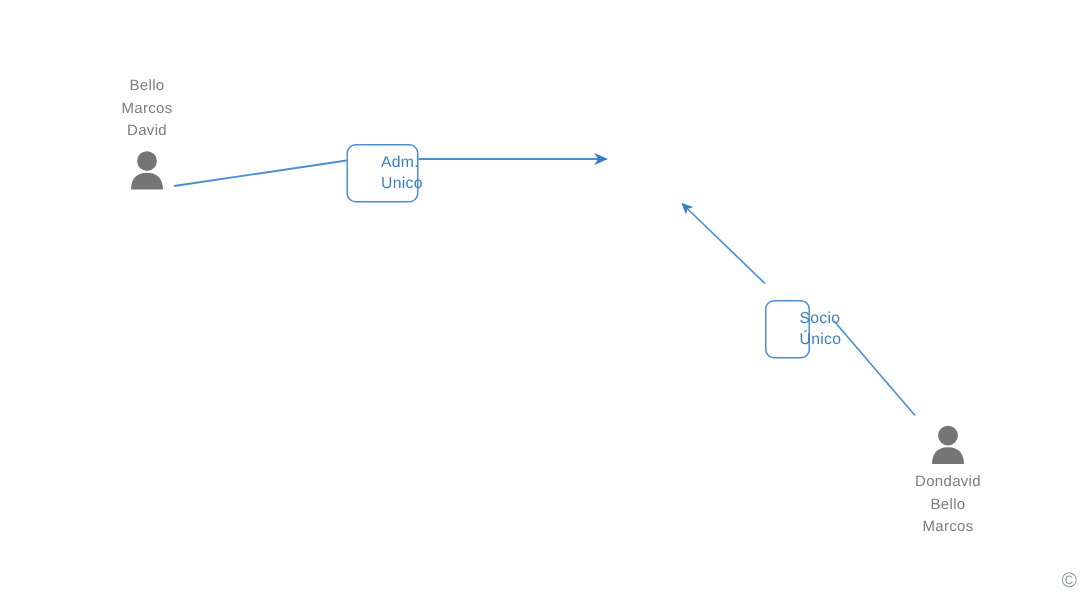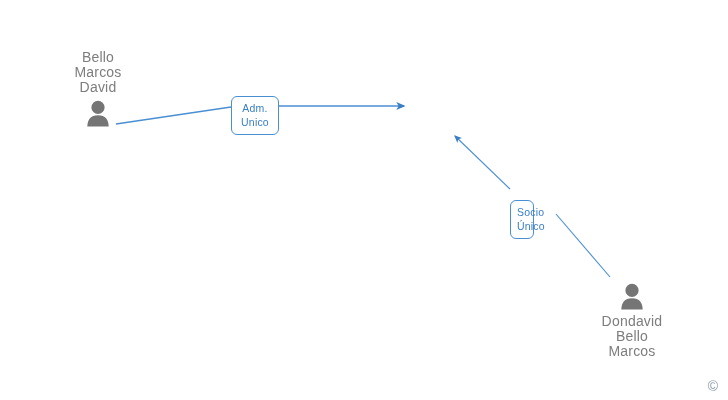--- a/index.html
+++ b/index.html
@@ -26,21 +26,21 @@
     width: 728px;
     height: 400px;
   }
   
   .node {
     position: absolute;
     text-align: center;
   }
   .node-label {
     color: #7d7d7d;
-    font-size: 14px;
+    font-size: 10px;
     line-height: 15px;
     letter-spacing: 0.2px;
     white-space: pre-line;
   }
   .company-label {
     color: #6f6f6f;
     font-size: 11.5px;
     font-weight: bold;
     line-height: 15px;
     letter-spacing: 0.1px;
@@ -78,21 +78,21 @@
   .edge-label {
     position: absolute;
     box-sizing: border-box;
     background: #ffffff;
     border: 1px solid #4a8fd4;
     border-radius: 6px;
     color: #3a7ec4;
     font-size: 10.5px;
     line-height: 14px;
     text-align: center;
-    padding: 4px 6px 5px 6px;
+    padding: 4px 6px 5px 22px;
     white-space: pre-line;
     letter-spacing: 0.2px;
   }
   #edge-label-adm {
     left: 231px;
     top: 96px;
     width: 48px;
   }
   #edge-label-socio {
     left: 510px;

